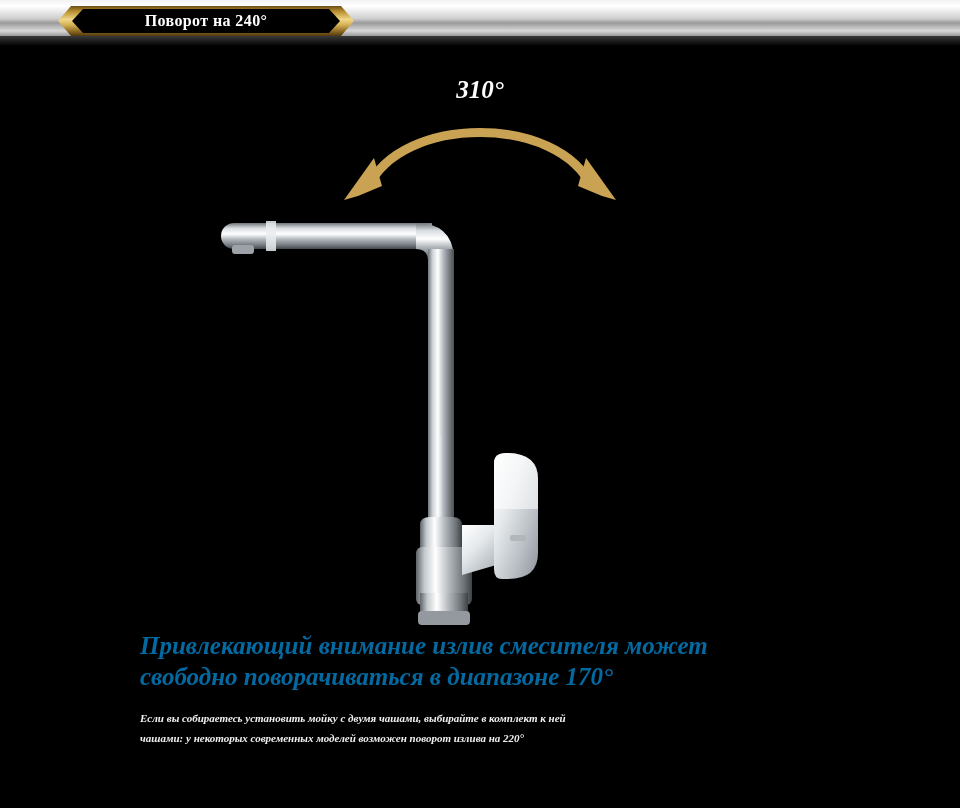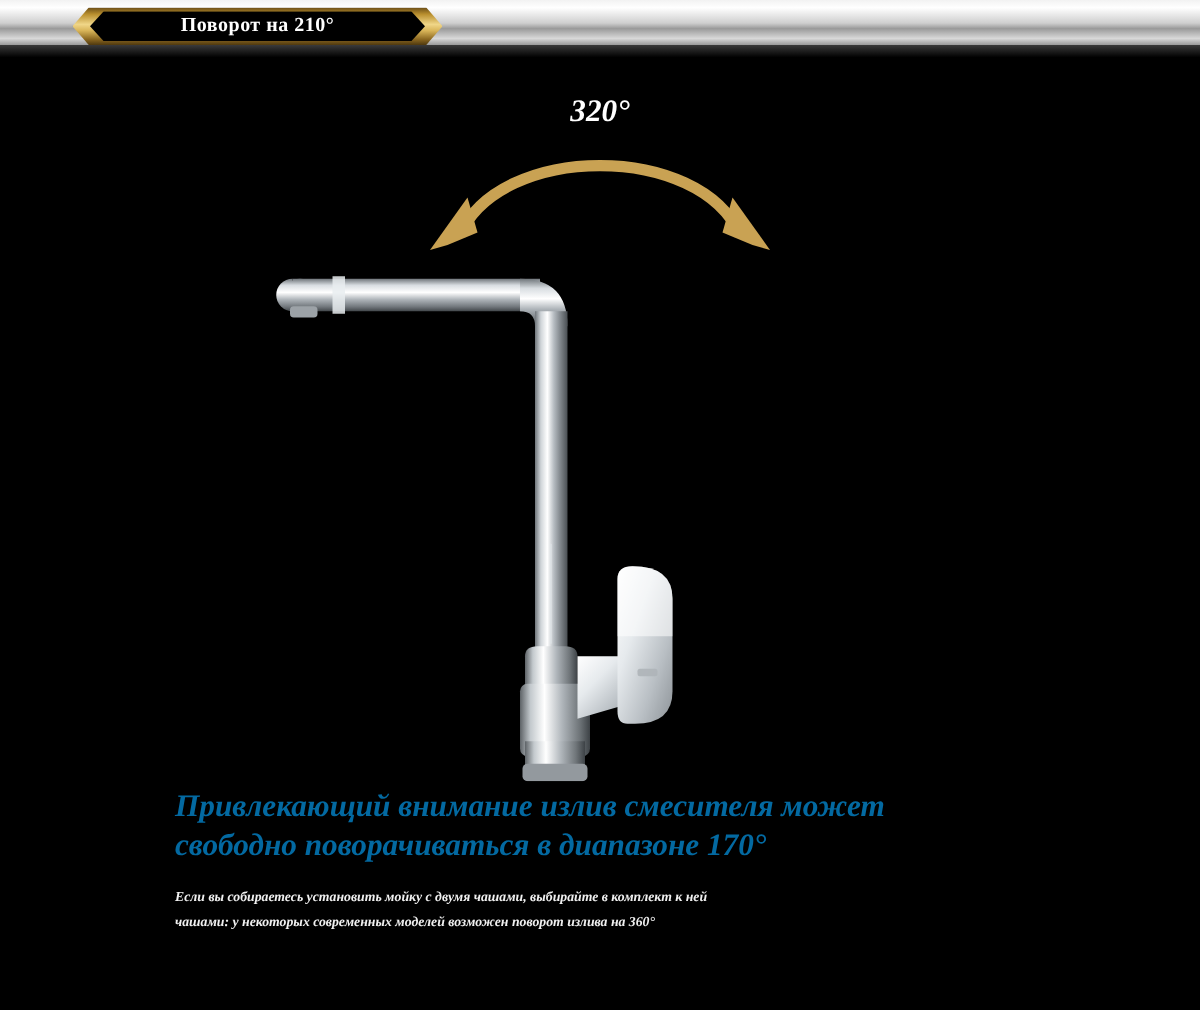--- a/index.html
+++ b/index.html
@@ -138,25 +138,25 @@
 <body>
 
 <div class="page">
 
   <div class="topbar"></div>
   <div class="topbar-lower"></div>
 
   <div class="banner">
     <div class="plate"></div>
     <div class="inner"></div>
-    <div class="label">Поворот на 210°</div>
+    <div class="label">Поворот на 240°</div>
   </div>
 
   <div class="arc-wrap">
-    <div class="arc-label">320°</div>
+    <div class="arc-label">310°</div>
     <svg width="300" height="130" viewBox="0 0 300 130">
       <path d="M 38 112 C 70 38, 230 38, 262 112" fill="none" stroke="#c9a253" stroke-width="9" stroke-linecap="butt"></path>
       <polygon points="14,124 44,82 52,110 28,120" fill="#c9a253"></polygon>
       <polygon points="286,124 256,82 248,110 272,120" fill="#c9a253"></polygon>
     </svg>
   </div>
 
   <div class="faucet">
     <svg width="420" height="430" viewBox="0 0 420 430">
       <defs>
@@ -222,16 +222,16 @@
     </svg>
   </div>
 
   <div class="headline">
     <div>Привлекающий внимание излив смесителя может</div>
     <div>свободно поворачиваться в диапазоне 170°</div>
   </div>
 
   <div class="subtext">
     <p>Если вы собираетесь установить мойку с двумя чашами, выбирайте в комплект к ней</p>
-    <p>чашами: у некоторых современных моделей возможен поворот излива на 360°</p>
+    <p>чашами: у некоторых современных моделей возможен поворот излива на 220°</p>
   </div>
 
 </div>
 
 </body></html>

